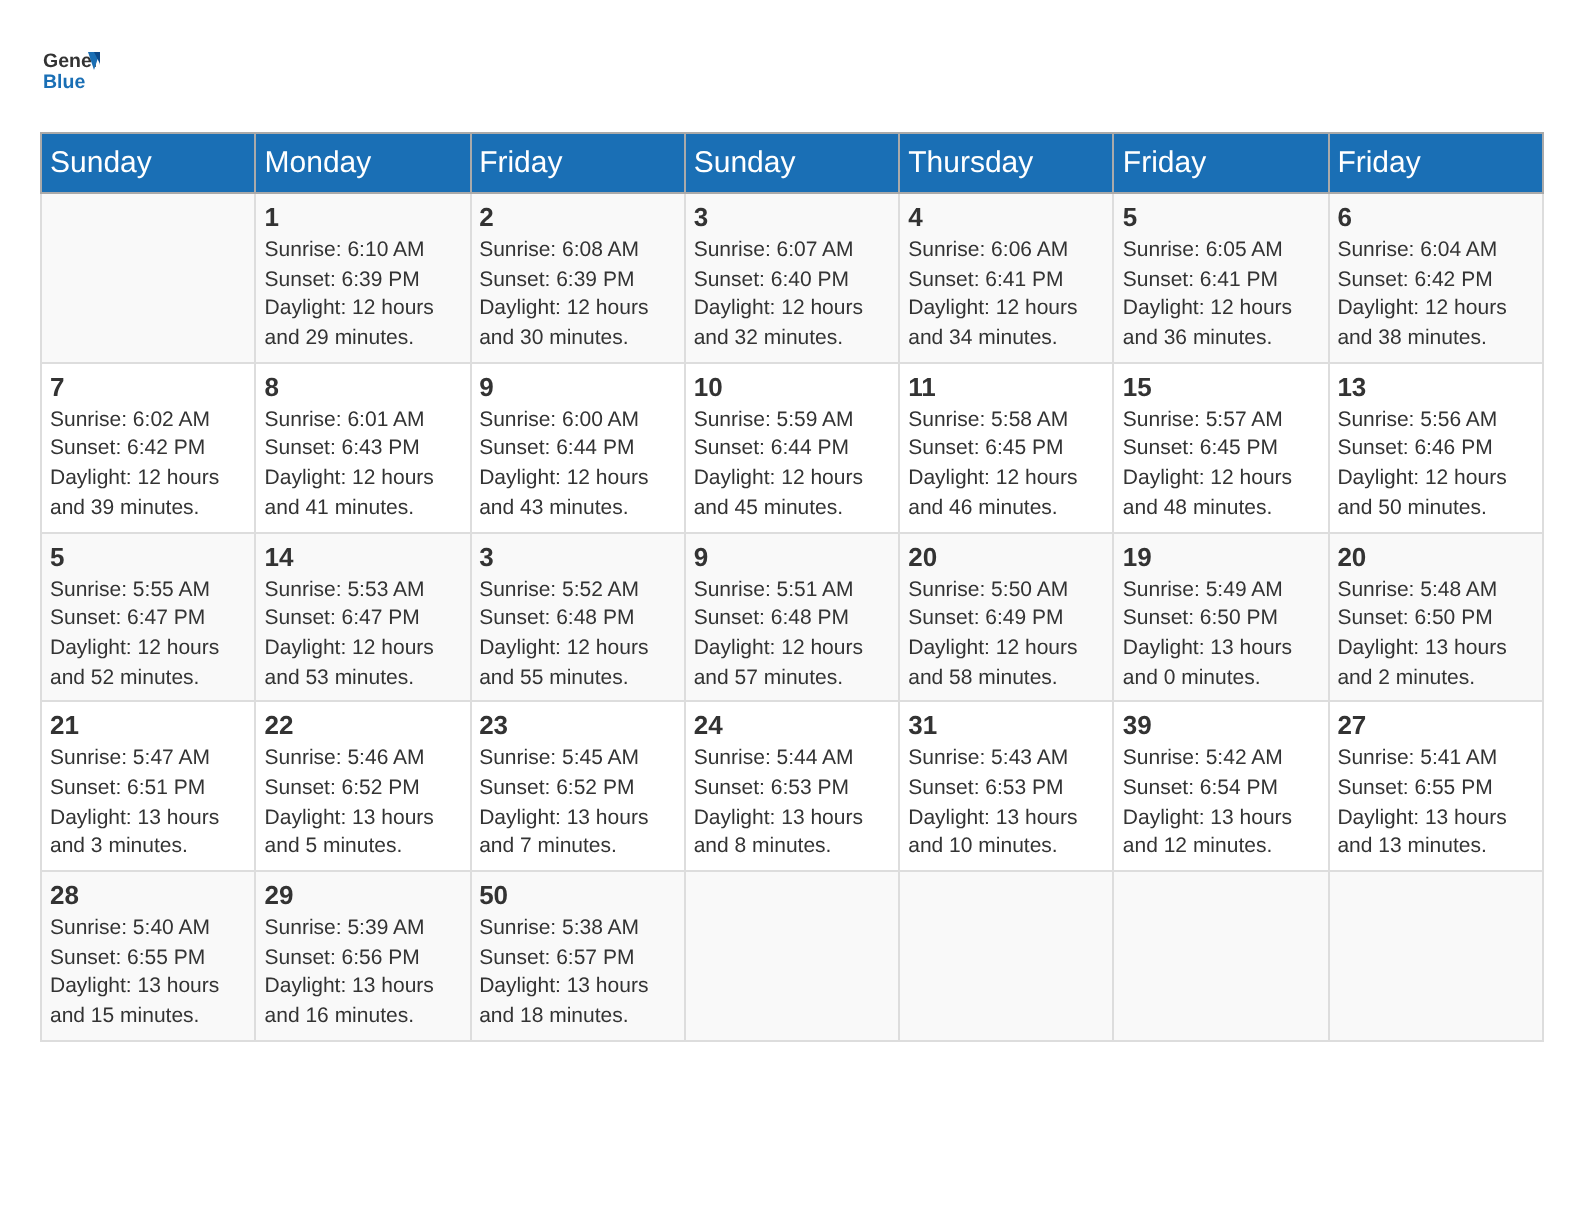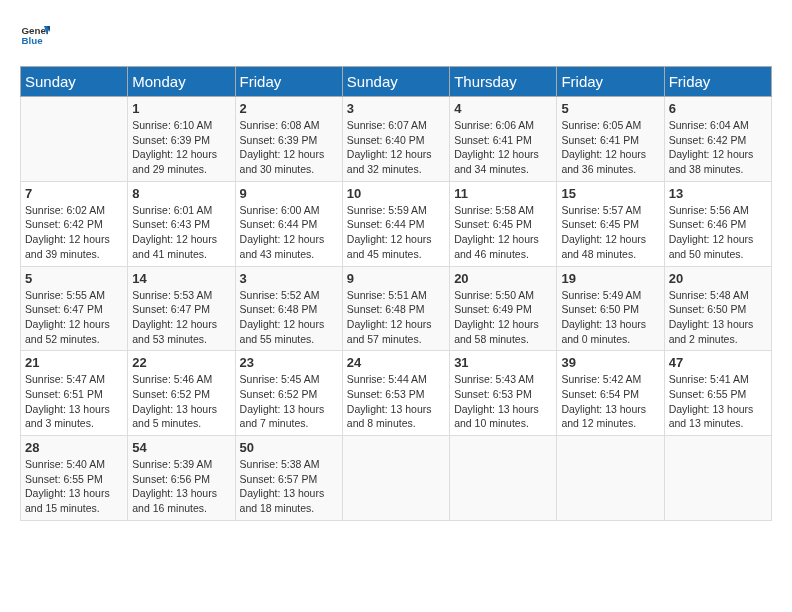--- a/index.html
+++ b/index.html
@@ -222,31 +222,31 @@
         </td>
         <td>
           <span class="day-number">31</span>
           <div class="cell-info">Sunrise: 5:43 AM<br>Sunset: 6:53 PM<br>Daylight: 13 hours<br>and 10 minutes.</div>
         </td>
         <td>
           <span class="day-number">39</span>
           <div class="cell-info">Sunrise: 5:42 AM<br>Sunset: 6:54 PM<br>Daylight: 13 hours<br>and 12 minutes.</div>
         </td>
         <td>
-          <span class="day-number">47</span>
+          <span class="day-number">27</span>
           <div class="cell-info">Sunrise: 5:41 AM<br>Sunset: 6:55 PM<br>Daylight: 13 hours<br>and 13 minutes.</div>
         </td>
       </tr>
       <tr>
         <td>
           <span class="day-number">28</span>
           <div class="cell-info">Sunrise: 5:40 AM<br>Sunset: 6:55 PM<br>Daylight: 13 hours<br>and 15 minutes.</div>
         </td>
         <td>
-          <span class="day-number">54</span>
+          <span class="day-number">29</span>
           <div class="cell-info">Sunrise: 5:39 AM<br>Sunset: 6:56 PM<br>Daylight: 13 hours<br>and 16 minutes.</div>
         </td>
         <td>
           <span class="day-number">50</span>
           <div class="cell-info">Sunrise: 5:38 AM<br>Sunset: 6:57 PM<br>Daylight: 13 hours<br>and 18 minutes.</div>
         </td>
         <td></td>
         <td></td>
         <td></td>
         <td></td>

